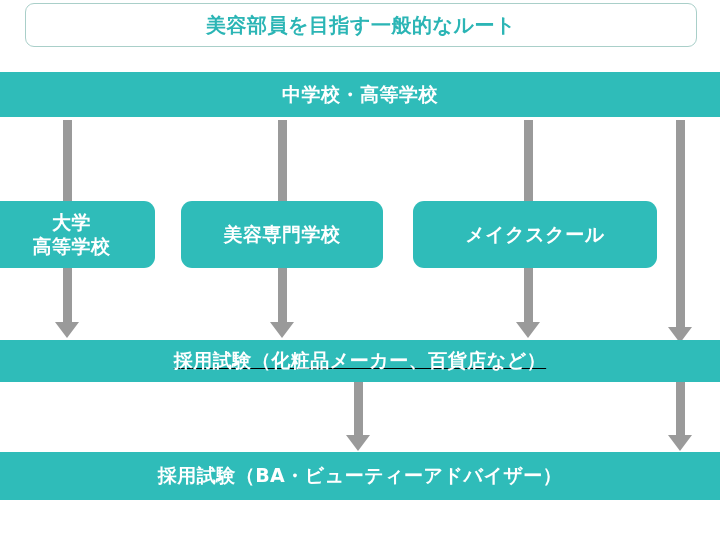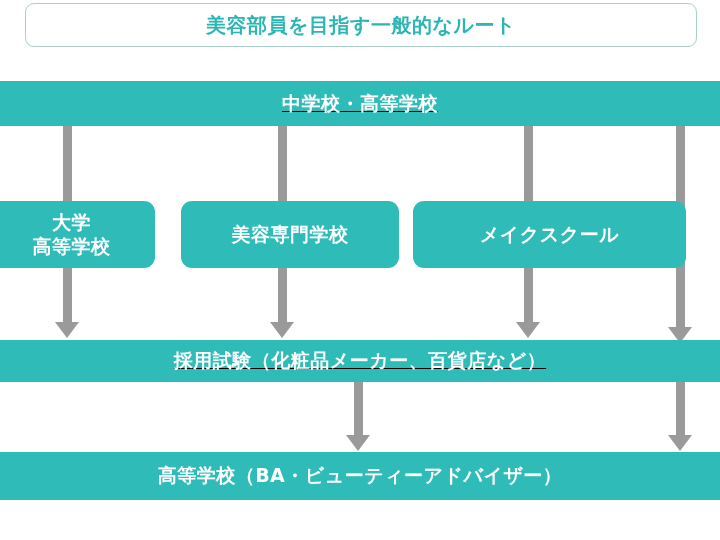--- a/index.html
+++ b/index.html
@@ -50,21 +50,21 @@
     justify-content: center;
     z-index: 3;
   }
   .bar-text {
     color: #ffffff;
     font-weight: bold;
     font-size: 19px;
     letter-spacing: 0.5px;
     white-space: nowrap;
   }
-  #bar-school   { top: 81px;  height: 45px; text-decoration: underline; }
+  #bar-school   { top: 72px;  height: 45px; }
   #bar-exam     { top: 340px; height: 42px; text-decoration: underline; }
   #bar-job      { top: 452px; height: 48px; }
 
   
   .rbox {
     position: absolute;
     top: 201px;
     height: 67px;
     background: #2fbcb9;
     border-radius: 11px;
@@ -76,22 +76,22 @@
   }
   .rbox-text {
     color: #ffffff;
     font-weight: bold;
     font-size: 19px;
     line-height: 1.22;
     letter-spacing: 0.5px;
     white-space: pre-line;
   }
   #rbox-university { left: -12px;  width: 167px; border-radius: 0 11px 11px 0; }
-  #rbox-beauty     { left: 181px;  width: 218px; }
-  #rbox-makeup     { left: 413px;  width: 273px; text-align: center; }
+  #rbox-beauty     { left: 181px;  width: 202px; }
+  #rbox-makeup     { left: 413px;  width: 244px; text-align: center; }
 
   
   .conn {
     position: absolute;
     width: 9px;
     background: #9a9a9a;
     z-index: 1;
   }
   .arrow-head {
     position: absolute;
@@ -148,16 +148,16 @@
 
   <div class="rbox" id="rbox-makeup">
     <span class="rbox-text">メイクスクール</span>
   </div>
 
   <div class="bar" id="bar-exam">
     <span class="bar-text">採用試験（化粧品メーカー、百貨店など）</span>
   </div>
 
   <div class="bar" id="bar-job">
-    <span class="bar-text">高等学校（BA・ビューティーアドバイザー）</span>
+    <span class="bar-text">採用試験（BA・ビューティーアドバイザー）</span>
   </div>
 
 </div>
 
 </body></html>

